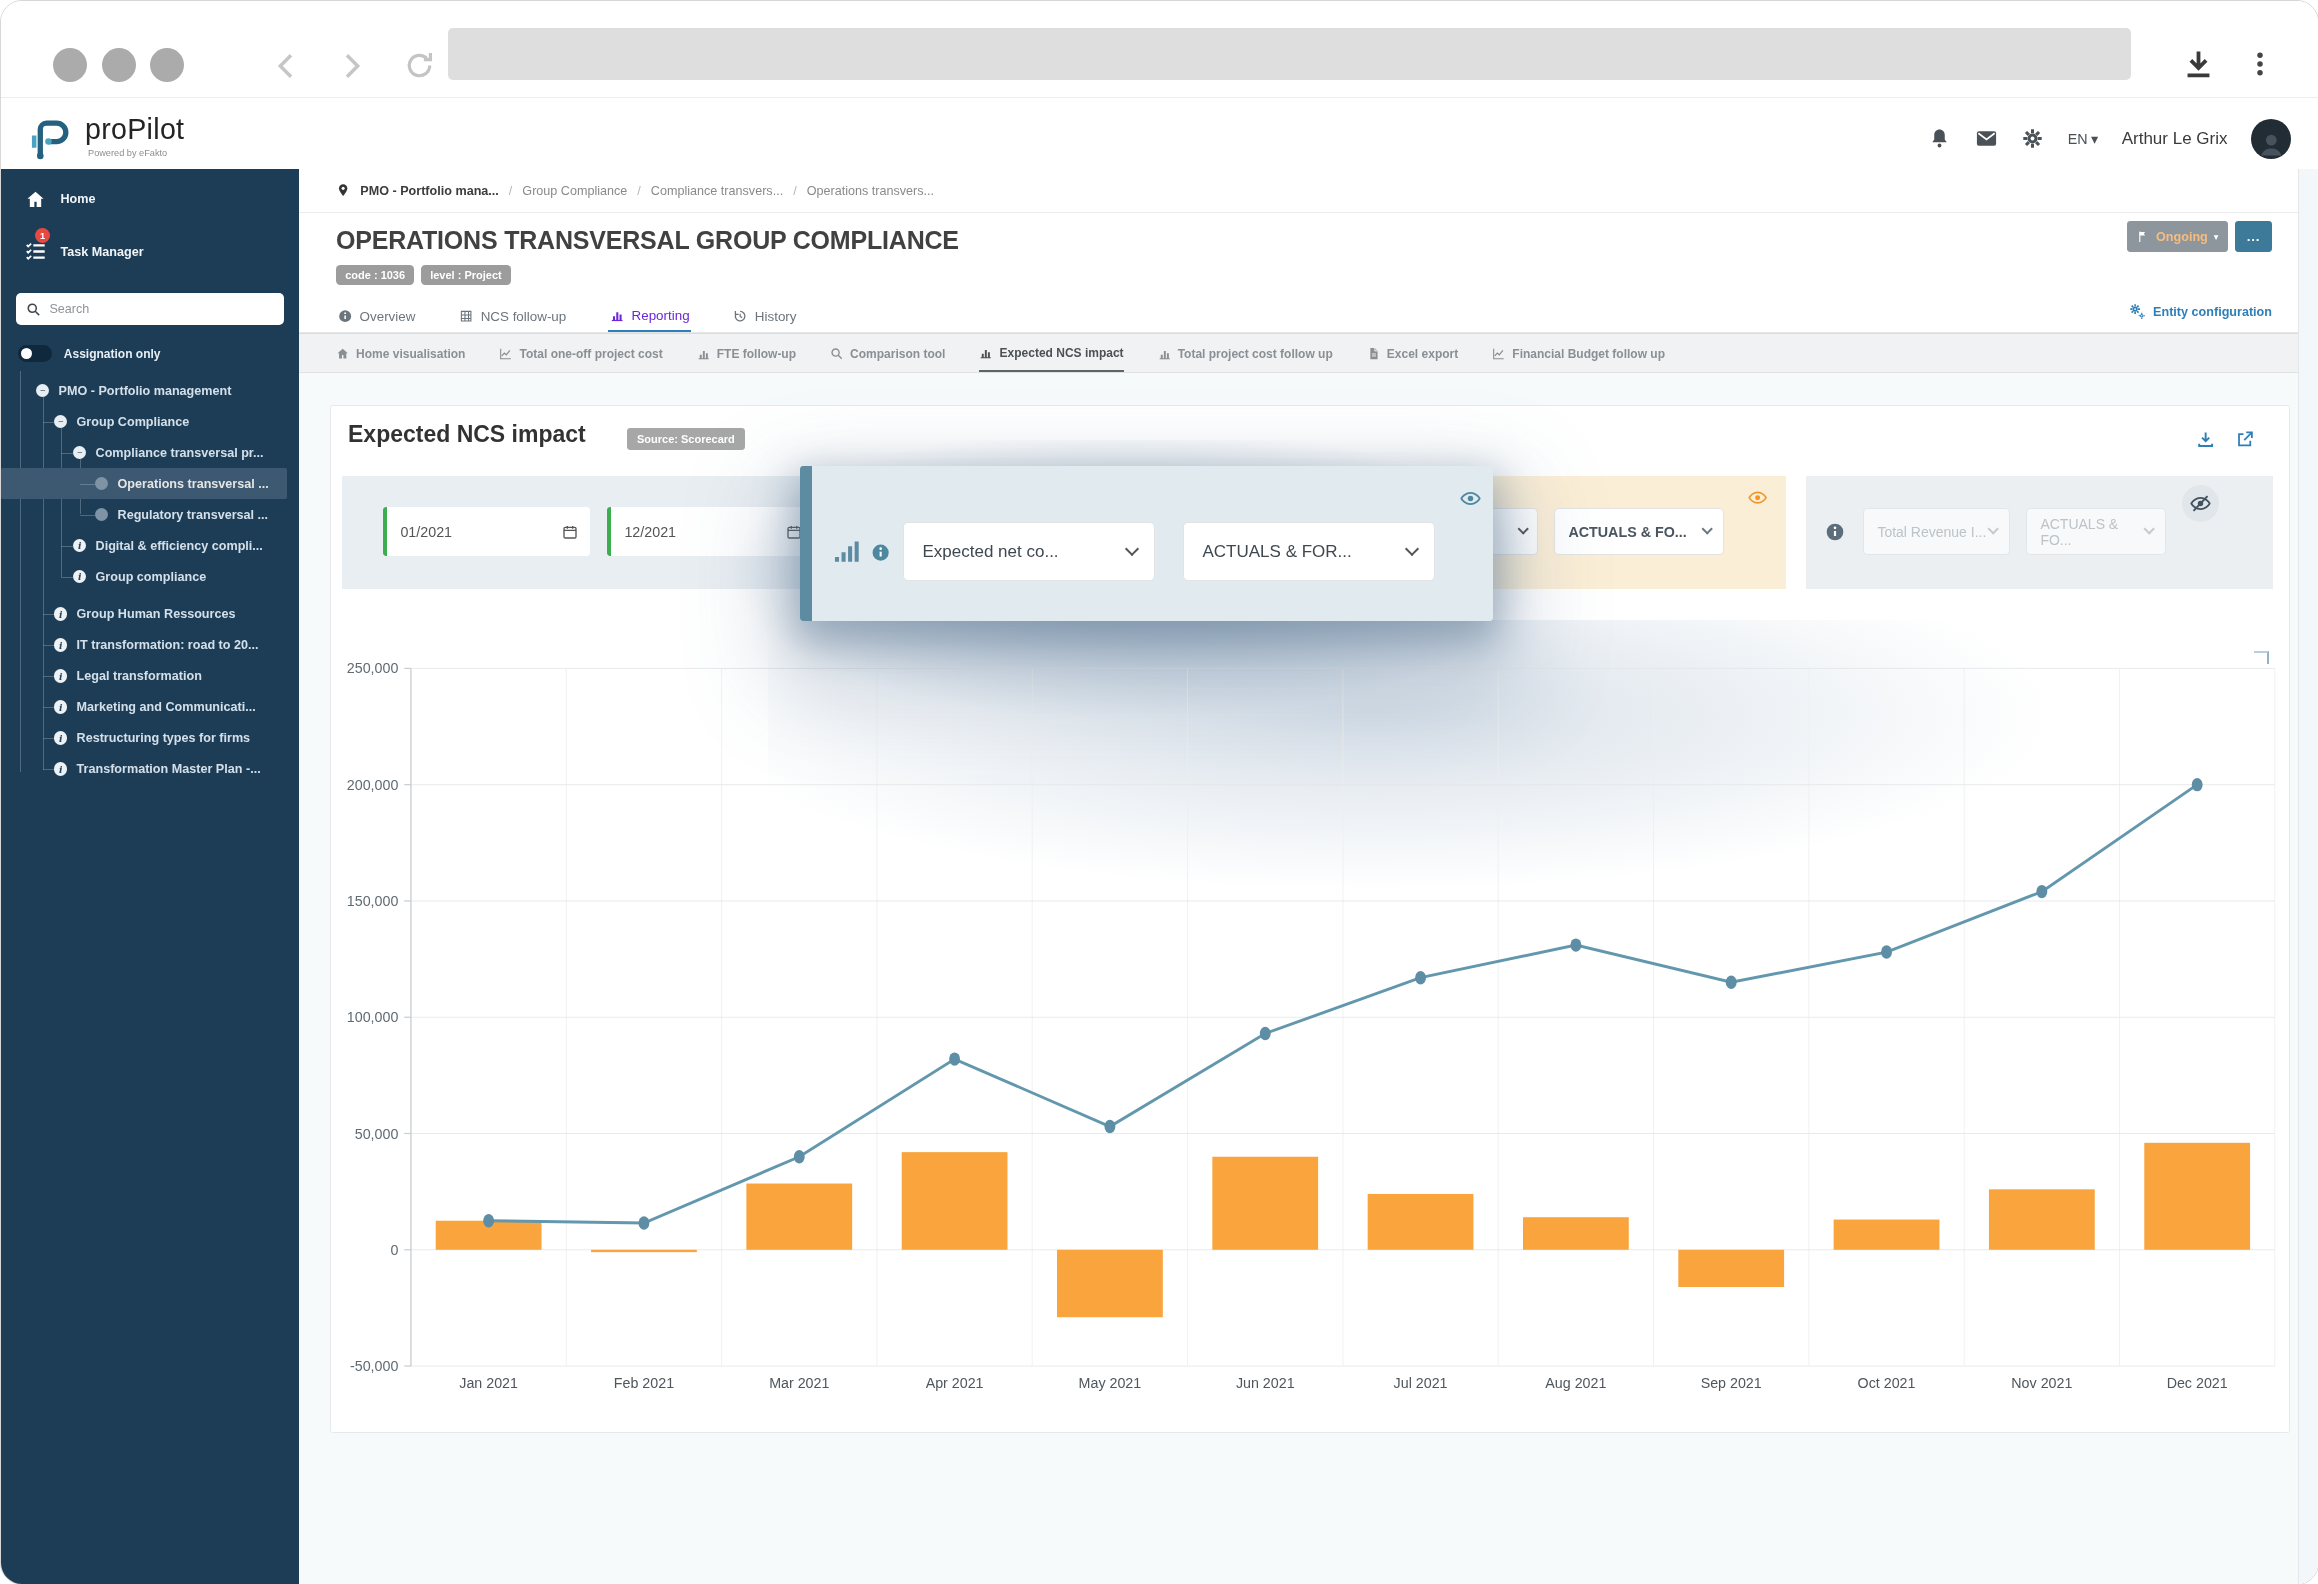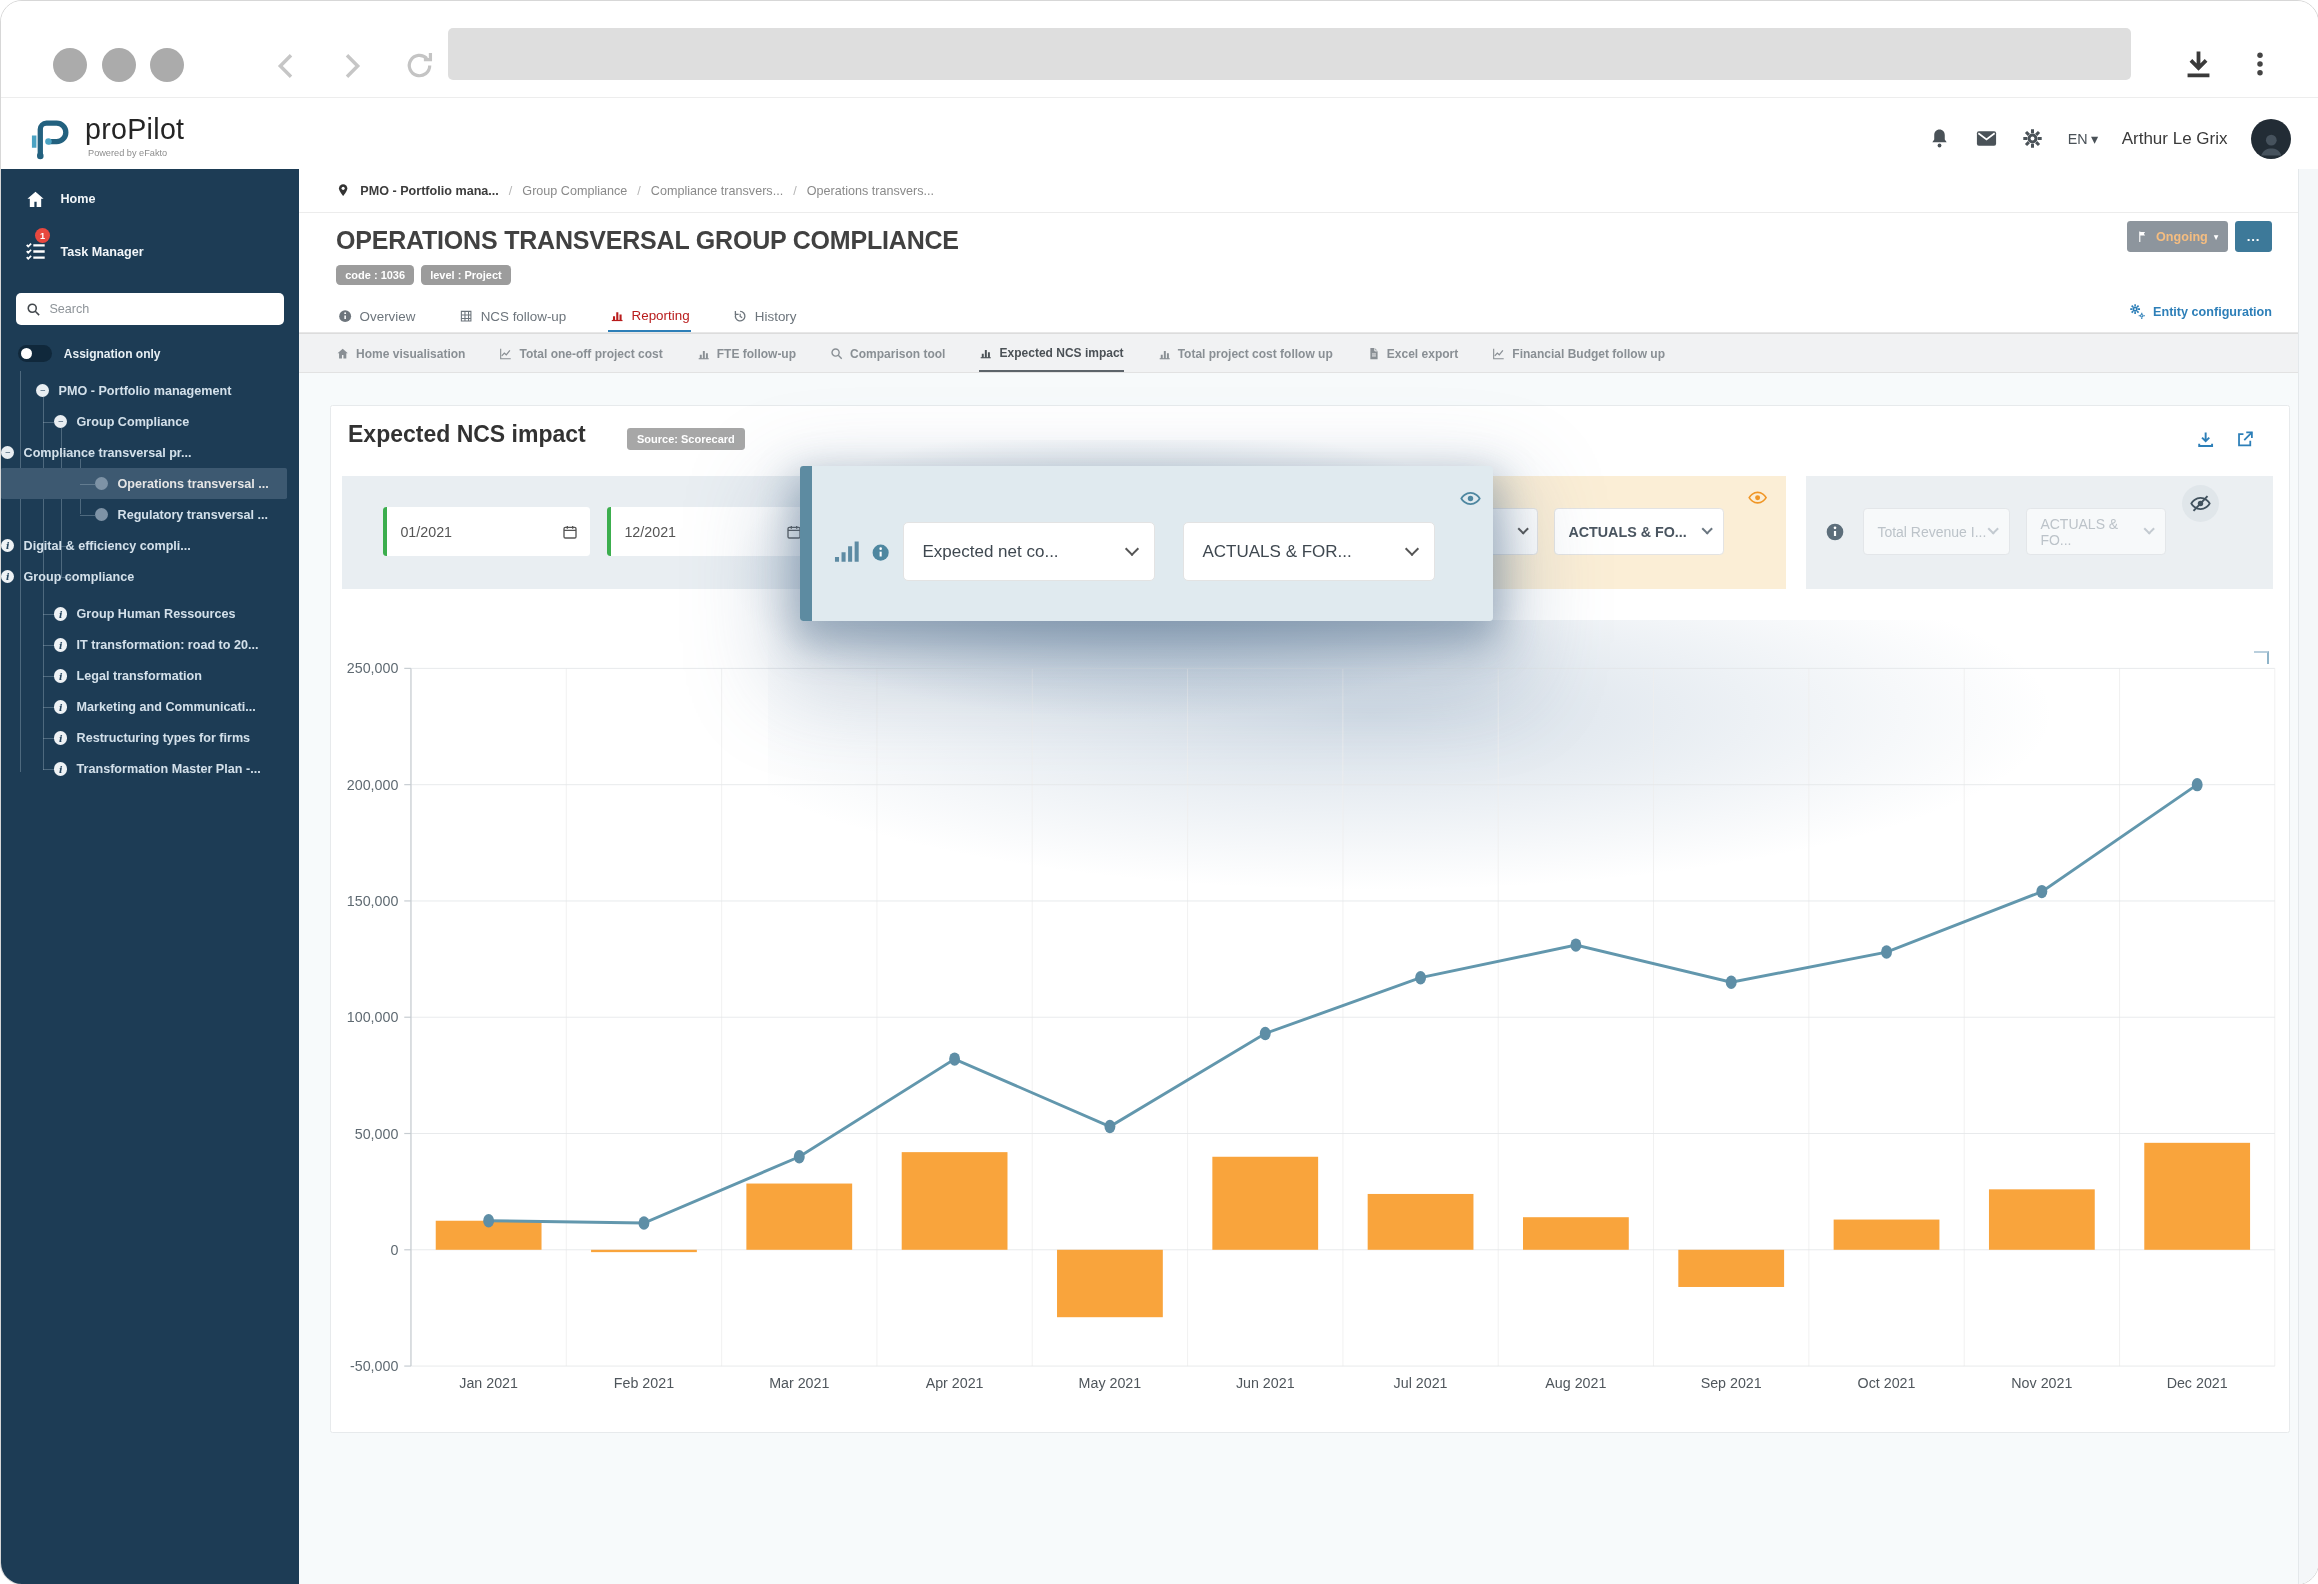--- a/index.html
+++ b/index.html
@@ -43,21 +43,21 @@
   #sidebar-search .icon { width:15px; height:15px; color:#42474c; }
   #sidebar-search span { font-size:12.6px; color:#8e9499; }
   #assignation-row { position:absolute; left:17px; top:176px; display:flex; align-items:center; gap:11.8px; }
   #assignation-toggle { width:34px; height:17px; border-radius:8.4px; background:#10283b; position:relative; }
   #assignation-toggle::after { content:""; position:absolute; left:2.5px; top:2.5px; width:11.8px; height:11.8px; border-radius:50%; background:#fff; }
   #assignation-label { font-size:12px; font-weight:600; color:#e8f0f5; }
 
   #tree { position:absolute; left:0; top:206px; width:100%; }
   .tree-item { position:relative; height:31px; display:flex; align-items:center; gap:9.2px; font-size:12.6px; font-weight:600; color:#d3e0ea; cursor:pointer; }
   .tree-item.mt8 { margin-top:6.7px; }
-  .lvl1 { padding-left:35px; } .lvl2 { padding-left:53px; } .lvl3 { } .lvl4 { padding-left:94px; }
+  .lvl1 { padding-left:35px; } .lvl2 { padding-left:53px; } .lvl3 { padding-left:72px; } .lvl4 { padding-left:94px; }
   .tree-item.selected { background:#3d5971; border-radius:1.7px; color:#e5e5e5; margin-right:11.8px; }
   .bullet { width:13.4px; height:13.4px; border-radius:50%; flex:none; display:flex; align-items:center; justify-content:center; font-size:9.2px; }
   .parent .bullet { background:#e9eef2; color:#6b8093; }
   .parent .bullet::after { content:"–"; margin-top:-1.7px; }
   .info .bullet { background:#eef2f5; color:#26465f; font-family:"DejaVu Serif",serif; font-style:italic; font-weight:700; }
   .info .bullet::after { content:"i"; }
   .leaf .bullet { background:#7e93a6; }
   .connector { position:absolute; width:0.8px; background:rgba(173,190,203,.35); }
   .lvl2::before,.lvl3::before,.lvl4::before { content:""; position:absolute; height:0.8px; background:rgba(173,190,203,.35); top:50%; }
   .lvl2::before { left:42px; width:11px; } .lvl3::before { left:60px; width:12.6px; } .lvl4::before { left:79px; width:15px; }
@@ -75,21 +75,21 @@
   #status-cluster { position:absolute; right:46px; top:52px; display:flex; gap:6.7px; }
   #status-btn { height:31px; background:#8d959d; border-radius:3.4px; display:flex; align-items:center; gap:5.9px; padding:0 10px; cursor:pointer;margin-left:25px; }
   #status-btn .icon { width:13.4px; height:13.4px; color:#fff; }
   #status-btn span.lbl { color:#f5bd80; font-size:12.6px; font-weight:700; }
   #status-btn span.car { color:#fff; font-size:9.2px; }
   #more-btn { width:37px; height:31px; background:#3d7999; border-radius:3.4px; color:#fff; font-size:13.4px; font-weight:700; display:flex; align-items:center; justify-content:center; letter-spacing:0.8px; cursor:pointer; }
 
   #tabs-row { position:absolute; left:0; top:126px; right:0; height:38px; border-bottom:0.8px solid #e7e7e7; display:flex; gap:40px; padding-left:37px; }
   .tab { display:flex; align-items:center; gap:7.6px; font-size:13.4px; color:#6d757c; padding:5px 1.7px 0 1.7px; cursor:pointer; }
   .tab .icon { width:14.3px; height:14.3px; }
-  .tab.active { color:#b91c1c; border-bottom:2.5px solid #2d7fb8; }
+  .tab.active { color:#6d28d9; border-bottom:2.5px solid #2d7fb8; }
   #entity-config { position:absolute; right:46px; top:134px; display:flex; align-items:center; gap:6.7px; color:#2d7fb8; font-size:12.6px; font-weight:600; cursor:pointer; }
   #entity-config .icon { width:17px; height:17px; }
 
   #subtabs-row { position:absolute; left:0; top:164px; right:0; height:40px; background:#f1f2f3; border-top:0.8px solid #dcdcdc; border-bottom:0.8px solid #e2e2e2; display:flex; gap:34px; padding-left:37px; }
   .subtab { display:flex; align-items:center; gap:6.7px; font-size:12px; font-weight:600; color:#898f94; cursor:pointer; padding-top:1.7px; }
   .subtab .icon { width:13.4px; height:13.4px; }
   .subtab.active { color:#4b5156; font-weight:700; border-bottom:2.5px solid #5d646a; }
 
   #content { position:absolute; left:0; top:204px; right:0; bottom:0; background:#f7fafb; }
   #card { position:absolute; left:31px; top:32px; width:1960px; height:1028px; background:#fff; border:0.8px solid #e7eaec; border-radius:2.5px; }

